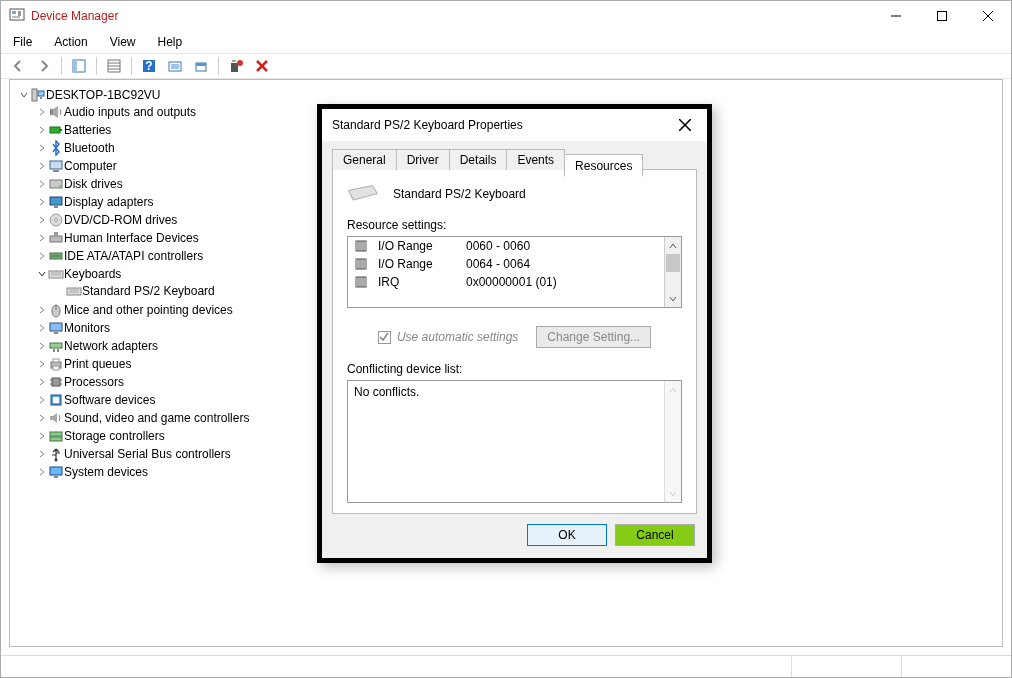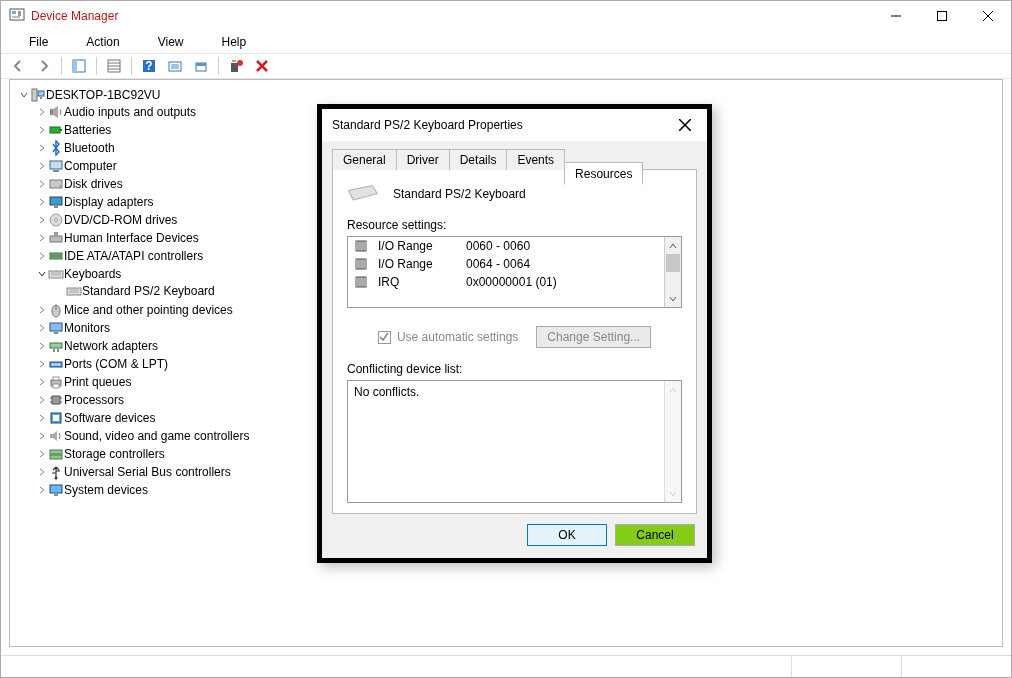--- a/index.html
+++ b/index.html
@@ -5,21 +5,21 @@
   * { box-sizing: border-box; font-family: "Segoe UI", Tahoma, sans-serif; font-size: 12px; }
   body { margin: 0; background: #fff; }
   .window { width: 1012px; height: 678px; border: 1px solid #aaa; background: #fff; display: flex; flex-direction: column; }
   .titlebar { height: 30px; display: flex; align-items: center; padding: 0 0 0 8px; }
   .titlebar .icon { width: 16px; height: 16px; margin-right: 6px; }
   .titlebar .title { color: #b91c1c; flex: 0 0 auto; }
   .titlebar .spacer { flex: 1; }
   .titlebar .winbtn { width: 46px; height: 30px; display: flex; align-items: center; justify-content: center; color: #444; }
   .titlebar .winbtn svg { width: 10px; height: 10px; }
   .menubar { height: 22px; display: flex; align-items: center; padding: 0 8px; gap: 14px; color: #000; }
-  .menubar span { padding: 2px 4px; margin-left: 16px; }
+  .menubar span { padding: 2px 4px; }
   .toolbar { height: 26px; display: flex; align-items: center; padding: 0 6px; gap: 4px; border-top: 1px solid #e5e5e5; border-bottom: 1px solid #e5e5e5; }
   .toolbar .tbtn { width: 22px; height: 22px; display: flex; align-items: center; justify-content: center; border: 1px solid transparent; }
   .toolbar .sep { width: 1px; height: 18px; background: #ccc; margin: 0 2px; }
   .content { flex: 1; display: flex; border: 1px solid #bbb; margin: 0 8px 8px 8px; position: relative; overflow: hidden; }
   .tree { flex: 1; padding: 6px 4px; overflow: auto; }
   .tree ul { list-style: none; margin: 0; padding-left: 18px; }
   .tree > ul { padding-left: 4px; }
   .tree li { padding: 1px 0; white-space: nowrap; }
   .tree li .row { display: flex; align-items: center; }
   .tree .exp { width: 12px; height: 12px; display: inline-flex; align-items: center; justify-content: center; color: #666; }
@@ -29,42 +29,42 @@
   .statusbar .seg:first-child { flex:1; border:none; }
 
   
   .dialog { position: absolute; left: 307px; top: 24px; width: 395px; height: 459px; background: #fff; border: 5px solid #000000; box-shadow: 4px 4px 12px rgba(0,0,0,.25); display: flex; flex-direction: column; }
   .dlg-titlebar { height: 32px; display: flex; align-items: center; padding: 0 10px; }
   .dlg-titlebar .title { flex: 1; color: #000; }
   .dlg-titlebar .close { width: 24px; height: 24px; display: flex; align-items: center; justify-content: center; }
   .dlg-body { flex: 1; background: #f0f0f0; padding: 6px 10px 10px 10px; display: flex; flex-direction: column; }
   .tabs { display: flex; align-items: flex-end; height: 22px; }
   .tab { padding: 3px 10px; background: #f0f0f0; border: 1px solid #bbb; border-bottom: none; margin-right: -1px; color: #000; position: relative; top: 1px; }
-  .tab.active { background: #fff; border-bottom: 1px solid #fff; z-index: 2; top: 16px; padding-top: 4px; }
+  .tab.active { background: #fff; border-bottom: 1px solid #fff; z-index: 2; top: 8px; padding-top: 4px; }
   .tabpage { flex: 1; background: #fff; border: 1px solid #bbb; padding: 14px 14px 10px 14px; display: flex; flex-direction: column; }
   .devrow { display: flex; align-items: center; gap: 14px; margin-bottom: 14px; }
   .devrow .bigicon { width: 32px; height: 20px; }
   .lbl { color: #000; }
   .disabled { color: #888; }
   .resbox { border: 1px solid #999; height: 72px; position: relative; background: #fff; display:flex; }
   .resbox .list { flex:1; overflow: hidden; }
   .resbox .hdr { display: flex; border-bottom: 1px solid #ddd; padding: 3px 6px; gap: 10px; background: #fff; }
   .resbox .hdr .c1 { width: 96px; }
   .resbox .rrow { display: flex; padding: 2px 6px; gap: 10px; align-items: center; }
   .resbox .rrow .c0 { width: 14px; display:flex; align-items:center; justify-content:center; }
   .resbox .rrow .c1 { width: 78px; }
   .resbox .scroll { width: 17px; border-left: 1px solid #ccc; background: #f0f0f0; position: relative; }
   .resbox .scroll .up, .resbox .scroll .dn { position:absolute; left:0; right:0; height:17px; display:flex; align-items:center; justify-content:center; color:#555; }
   .resbox .scroll .up { top:0; } .resbox .scroll .dn { bottom:0; }
   .resbox .scroll .thumb { position:absolute; left:1px; right:1px; top:17px; height:18px; background:#c8c8c8; }
   .row2 { display: flex; align-items: center; gap: 10px; margin-top: 10px; }
   .combo { flex: 1; height: 22px; background: #e6e6e6; border: 1px solid #aaa; display: flex; align-items: center; padding: 0 6px; position: relative; }
   .combo .chev { position:absolute; right:4px; top:3px; color:#777; }
   .row3 { display: flex; align-items: center; gap: 18px; margin-top: 18px; justify-content: center; }
-  .chk { display: flex; align-items: center; gap: 6px; }
+  .chk { display: flex; align-items: center; gap: 6px; font-style: italic; }
   .chk .box { width: 13px; height: 13px; border: 1px solid #999; background: #fff; display: flex; align-items: center; justify-content: center; }
   .btn { height: 22px; padding: 0 10px; border: 1px solid #aaa; background: #84cc16; display: inline-flex; align-items: center; justify-content:center; }
   .btn.disabled { color: #888; background: #eaeaea; }
   .conflict { border: 1px solid #999; flex: 1; margin-top: 4px; padding: 4px 6px; background: #fff; position: relative; height:70px; }
   .conflict .scroll2 { position:absolute; top:0; right:0; bottom:0; width:17px; border-left:1px solid #ddd; background:#f7f7f7; }
   .conflict .scroll2 .up,.conflict .scroll2 .dn{position:absolute;left:0;right:0;height:17px;display:flex;align-items:center;justify-content:center;color:#bbb;}
   .conflict .scroll2 .up{top:0;} .conflict .scroll2 .dn{bottom:0;}
   .dlg-buttons { display: flex; justify-content: flex-end; gap: 8px; padding: 10px 2px 2px 2px; }
   .dlg-buttons .btn { width: 80px; }
   .dlg-buttons .btn.ok { border: 1px solid #0078d7; background: #e5f1fb; }
@@ -408,38 +408,20 @@
                     </svg>
                   </span>
     <span class="nodeicon">
                     <svg width="16" height="16" viewBox="0 0 16 16">
                       <rect x="2" y="5" width="12" height="5" fill="#9c9" stroke="#474"></rect>
                       <rect x="5" y="11" width="2" height="3" fill="#888"></rect>
                       <rect x="9" y="11" width="2" height="3" fill="#888"></rect>
                     </svg>
                   </span>
     <span>Network adapters</span>
-                </div>
-              </li>
-              <li>
-                <div class="row">
-    <span class="exp">
-                    <svg width="10" height="10" viewBox="0 0 10 10">
-                      <path d="M3 2 L7 5 L3 8" fill="none" stroke="#888"></path>
-                    </svg>
-                  </span>
-    <span class="nodeicon">
-                    <svg width="16" height="16" viewBox="0 0 16 16">
-                      <rect x="2" y="6" width="12" height="5" fill="#6af" stroke="#247"></rect>
-                      <circle cx="5" cy="8.5" r="1" fill="#fff"></circle>
-                      <circle cx="8" cy="8.5" r="1" fill="#fff"></circle>
-                      <circle cx="11" cy="8.5" r="1" fill="#fff"></circle>
-                    </svg>
-                  </span>
-    <span>Ports (COM &amp; LPT)</span>
                 </div>
               </li>
               <li>
                 <div class="row">
     <span class="exp">
                     <svg width="10" height="10" viewBox="0 0 10 10">
                       <path d="M3 2 L7 5 L3 8" fill="none" stroke="#888"></path>
                     </svg>
                   </span>
     <span class="nodeicon">

